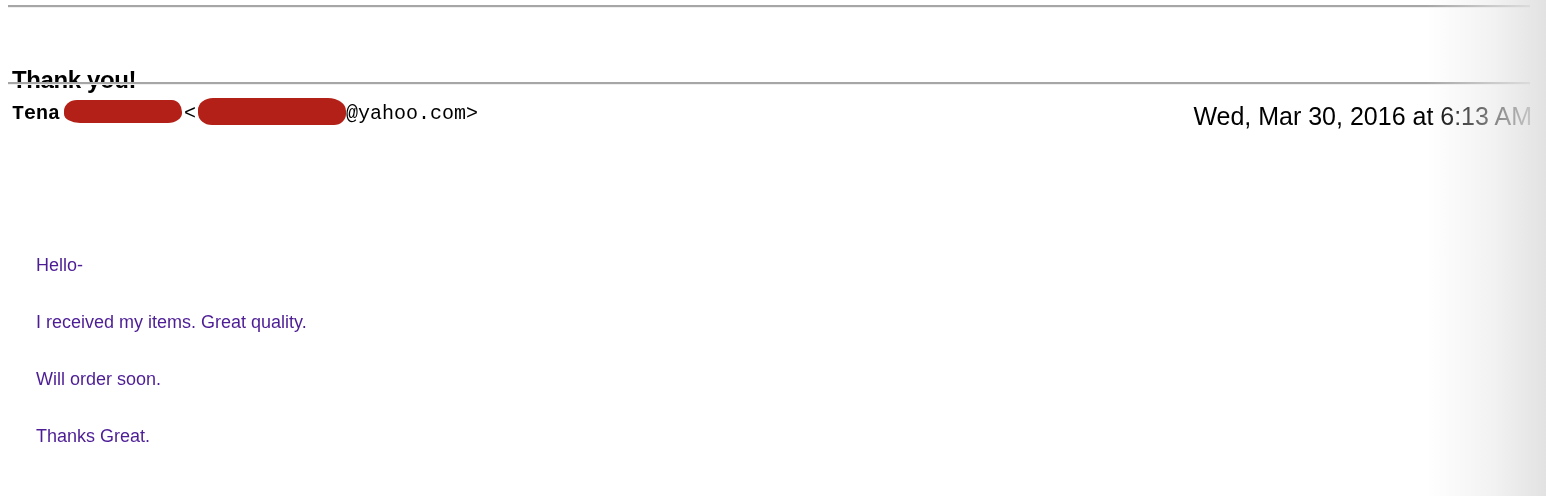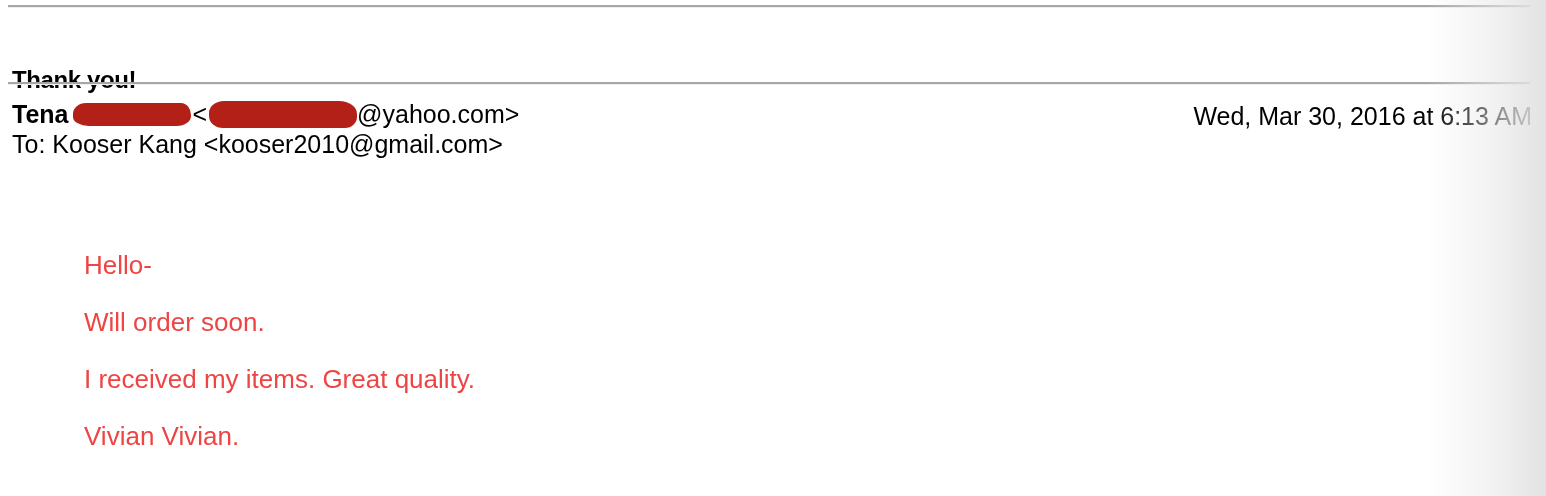--- a/index.html
+++ b/index.html
@@ -54,25 +54,26 @@
     margin-top: 38px;
   }
 
   .headers {
     position: absolute;
     left: 12px;
     top: 99px;
     width: 1100px;
   }
   .hdr-line {
-    font-size: 25px;
+    font-size: 20px;
     line-height: 30px;
     color: #000000;
     white-space: nowrap;
     height: 30px;
+    font-family: Liberation Mono, monospace;
   }
   .hdr-line .name { font-weight: bold; }
 
   .date {
     position: absolute;
     right: 14px;
     top: 101px;
     font-size: 25px;
     line-height: 30px;
     color: #000000;
@@ -92,26 +93,25 @@
   .redact.r2 { width: 148px; height: 27px; border-radius: 15px 18px 12px 14px / 12px 13px 11px 12px; margin: 0 0 0 2px; }
   .redact.r3 { width: 103px; height: 25px; border-radius: 18px 14px 20px 12px / 13px 12px 13px 11px; margin: 0 2px 0 0px; }
   .redact.r4 { width: 140px; height: 25px; border-radius: 12px 14px 16px 18px / 11px 12px 12px 11px; margin: 0 0 0 3px; }
 
   .body {
     position: absolute;
     left: 36px;
     top: 250px;
   }
   .para {
-    font-size: 26px;
+    font-size: 18px;
     line-height: 30px;
     height: 57px;
-    color: #ef4444;
+    color: #4c1d95;
     white-space: nowrap;
-    margin-left: 48px;
   }
 </style>
 </head>
 <body>
 
 <div id="screen">
 
   <div class="right-fade"></div>
 
   <div class="rule top"></div>
@@ -120,25 +120,24 @@
 
   <div class="rule under-title"></div>
 
   <div class="date">Wed, Mar 30, 2016 at 6:13 AM</div>
 
   <div class="headers">
 
     <div class="hdr-line"><span class="name">Tena</span><span class="redact r1"></span><span>&lt;</span><span class="redact r2"></span><span>@yahoo.com</span><span>&gt;</span></div>
 
 
-    <div class="hdr-line"><span>To:</span>&nbsp;<span>Kooser Kang &lt;kooser2010@gmail.com&gt;</span></div>
 
 
   </div>
 
   <div class="body">
     <div class="para">Hello-</div>
+    <div class="para">I received my items. Great quality.</div>
     <div class="para">Will order soon.</div>
-    <div class="para">I received my items. Great quality.</div>
-    <div class="para">Vivian Vivian.</div>
+    <div class="para">Thanks Great.</div>
   </div>
 
 </div>
 
 </body></html>

